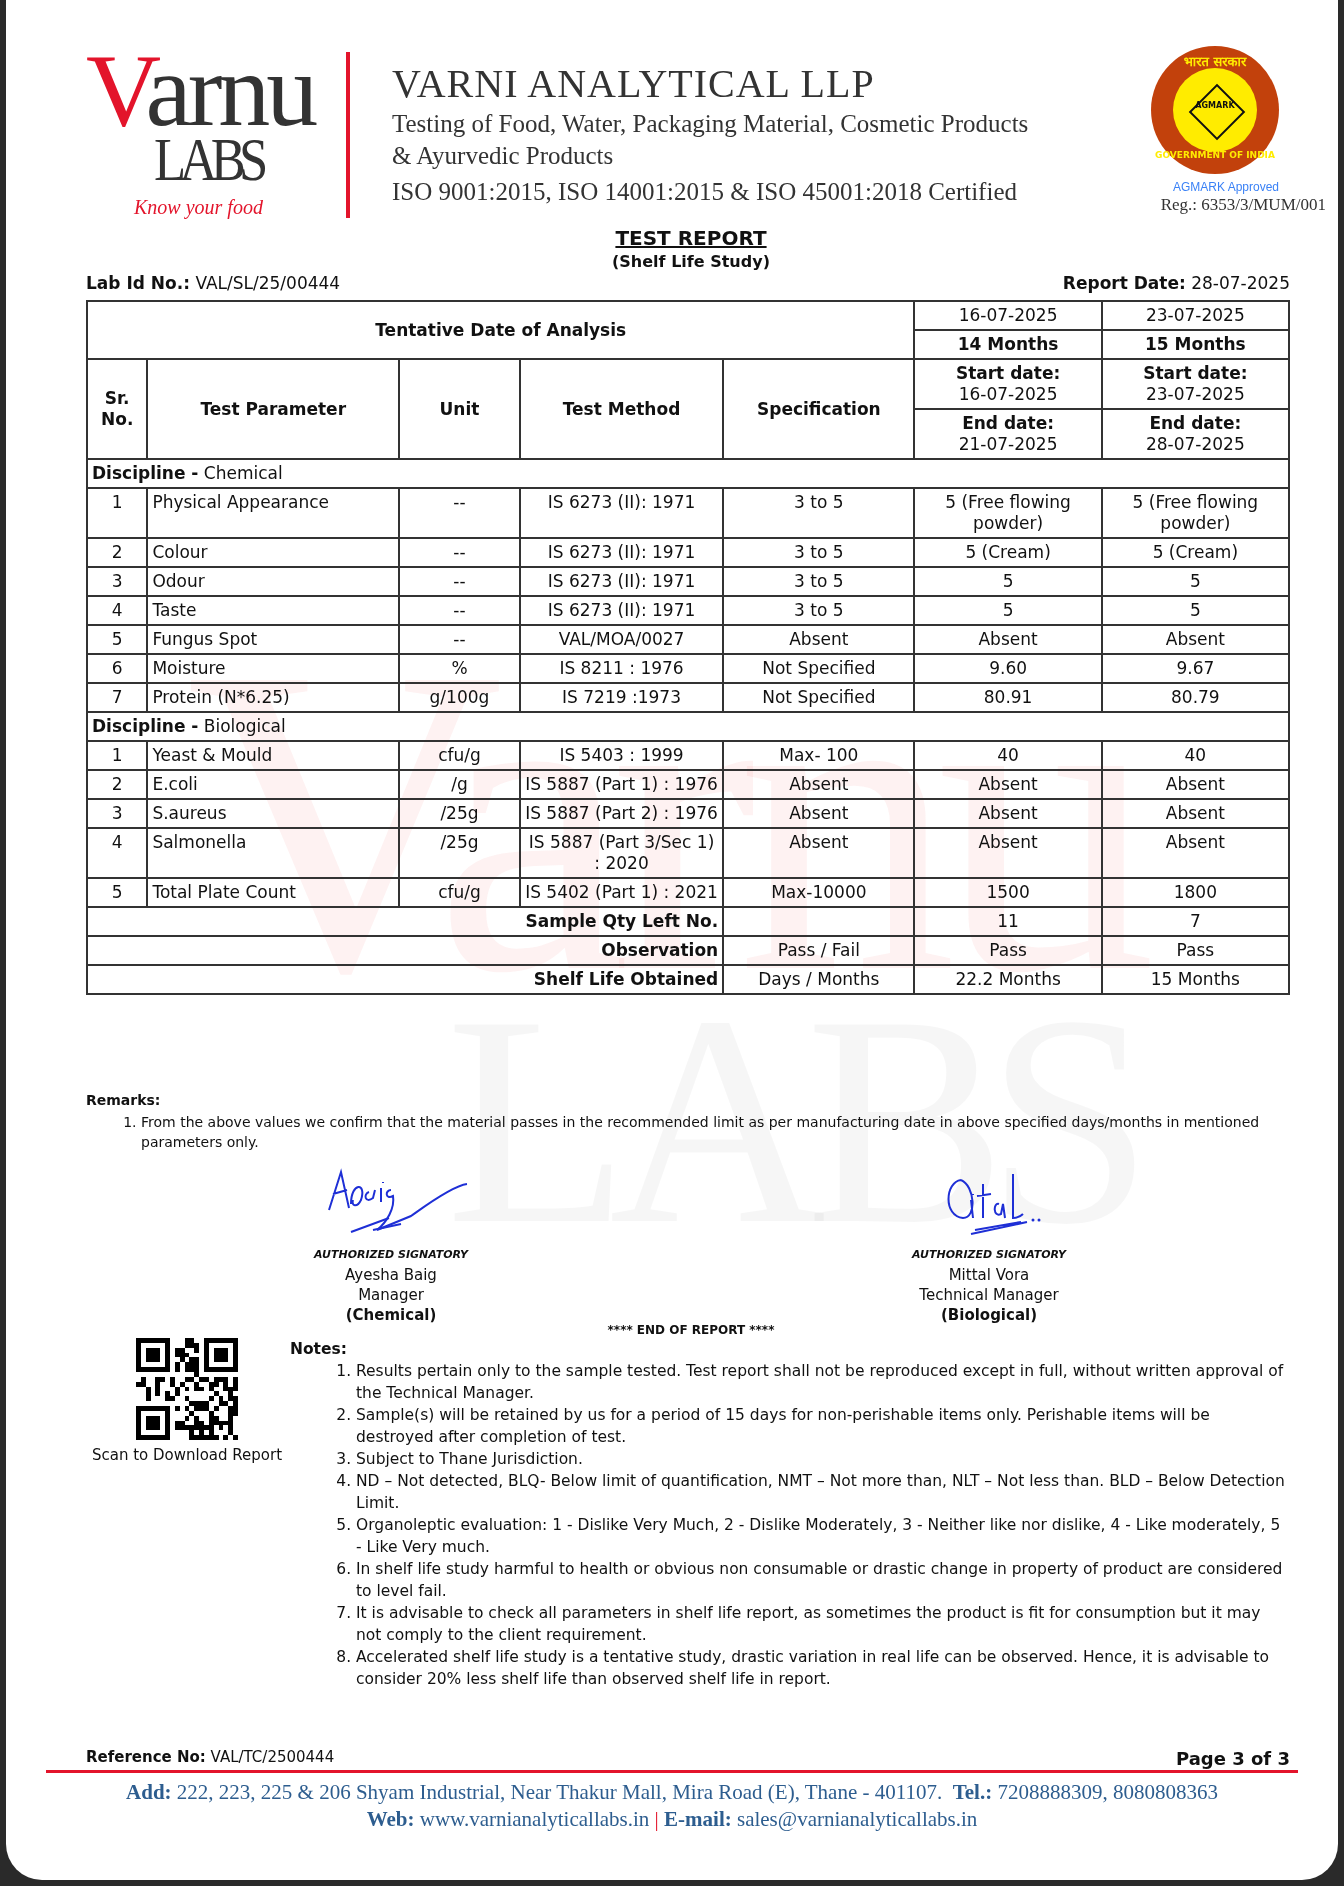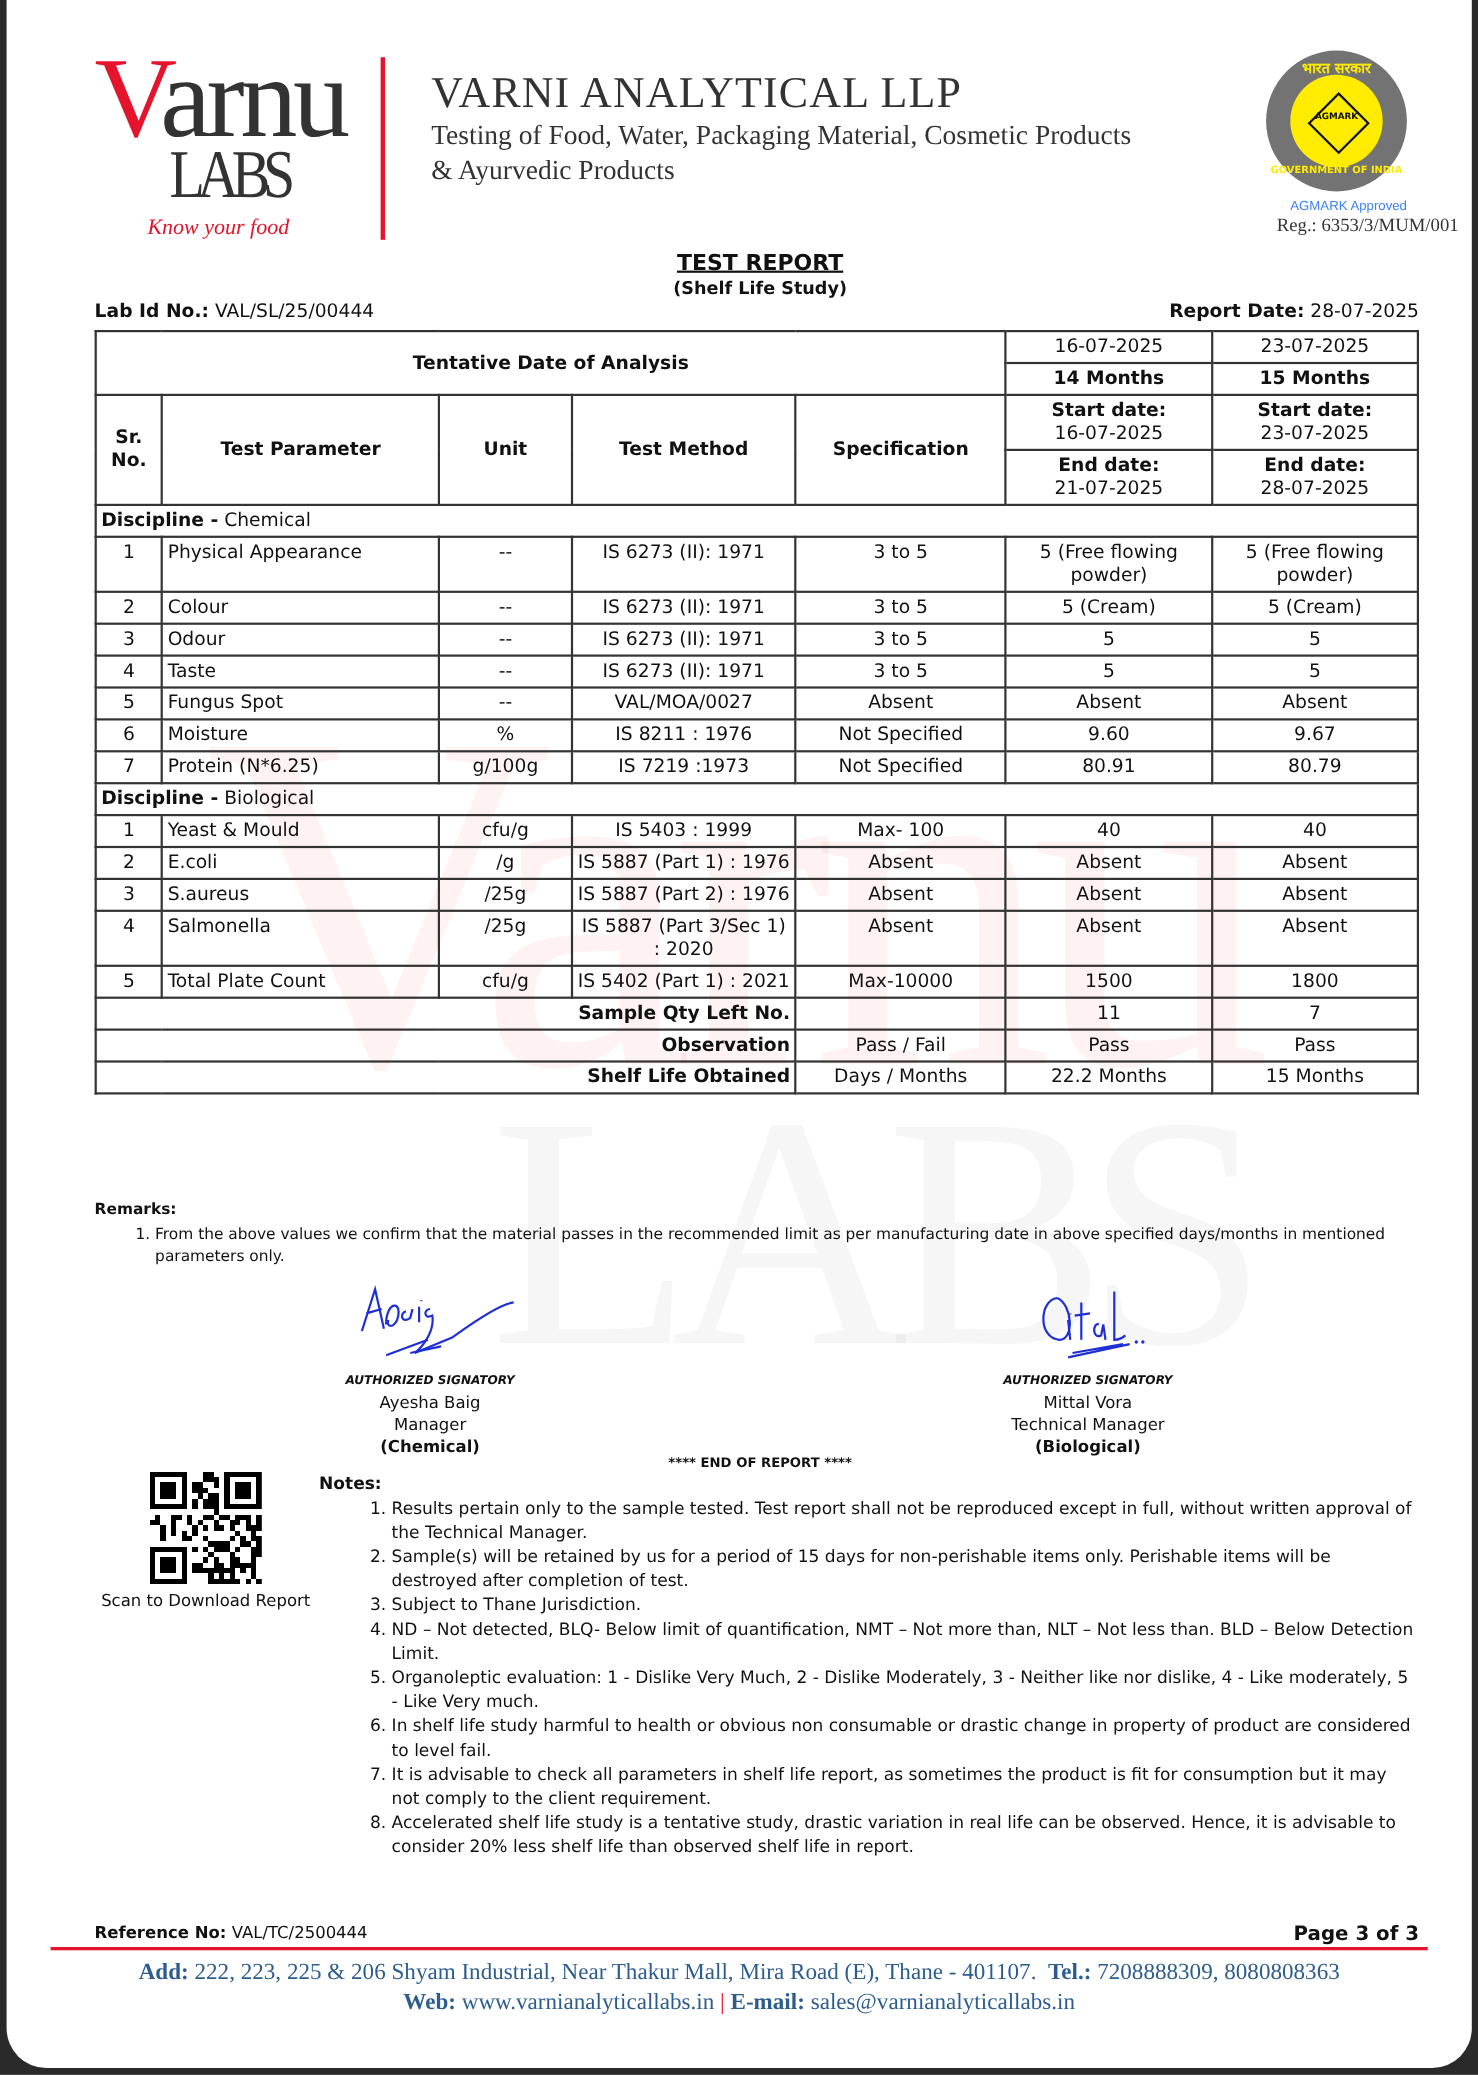--- a/index.html
+++ b/index.html
@@ -10,21 +10,21 @@
   .wm1{position:absolute;left:0;top:0;font-family:"Liberation Serif",serif;font-size:440px;line-height:1;color:rgba(230,40,40,0.06);letter-spacing:-20px;}
   .wm2{position:absolute;left:260px;top:370px;font-family:"Liberation Serif",serif;font-size:300px;line-height:1;color:rgba(0,0,0,0.035);letter-spacing:-20px;}
   
   .logo-varnu{position:absolute;left:80px;top:38px;font-family:"Liberation Serif",serif;font-size:104px;line-height:1;letter-spacing:-4px;color:#333;}
   .logo-varnu .v{color:#e3142b;}
   .logo-labs{position:absolute;left:148px;top:128px;font-family:"Liberation Serif",serif;font-size:62px;line-height:1;color:#333;letter-spacing:-8px;transform:scaleX(0.85);transform-origin:left;}
   .tagline{position:absolute;left:128px;top:196px;font-family:"Liberation Serif",serif;font-style:italic;font-size:20px;color:#e3142b;}
   .vbar{position:absolute;left:340px;top:52px;width:4px;height:166px;background:#e3142b;}
   .company{position:absolute;left:386px;top:60px;font-family:"Liberation Serif",serif;font-weight:normal;font-size:40px;color:#333;letter-spacing:1px;}
   .sub{position:absolute;left:386px;font-family:"Liberation Serif",serif;font-size:25px;color:#333;}
-  .seal{position:absolute;left:1145px;top:46px;width:128px;height:128px;border-radius:50%;background:#737373;}
+  .seal{position:absolute;left:1145px;top:46px;width:128px;height:128px;border-radius:50%;background:#c2410c;}
   .seal-inner{position:absolute;left:22px;top:22px;width:84px;height:84px;border-radius:50%;background:#ffec00;}
   .seal-diamond{position:absolute;left:24px;top:24px;width:36px;height:36px;border:2px solid #111;transform:rotate(45deg);}
   .seal-text-top{position:absolute;left:0;top:6px;width:128px;text-align:center;color:#ffec00;font-size:13px;font-weight:bold;}
   .seal-text-bot{position:absolute;left:0;top:104px;width:128px;text-align:center;color:#ffec00;font-size:9px;font-weight:bold;}
   .seal-mark{position:absolute;left:0;top:34px;width:84px;text-align:center;font-size:8px;font-weight:bold;line-height:1.05;}
   .agmark{position:absolute;left:1120px;top:180px;width:200px;text-align:center;font-family:"Liberation Sans",sans-serif;font-size:12px;color:#3b82f6;}
   .reg{position:absolute;left:1120px;top:195px;width:200px;text-align:right;font-family:"Liberation Serif",serif;font-size:17px;color:#333;}
   
   .title{position:absolute;left:0;width:1370px;text-align:center;top:226px;font-weight:bold;font-size:20px;text-decoration:underline;}
   .subtitle{position:absolute;left:0;width:1370px;text-align:center;top:252px;font-weight:bold;font-size:16px;}
@@ -69,20 +69,21 @@
   </div>
 
   <div class="logo-varnu"><span class="v">V</span><span>arnu</span></div>
   <div class="logo-labs">LABS</div>
   <div class="tagline">Know your food</div>
   <div class="vbar"></div>
 
   <div class="company">VARNI ANALYTICAL LLP</div>
   <div class="sub" style="top:110px">Testing of Food, Water, Packaging Material, Cosmetic Products</div>
   <div class="sub" style="top:142px">&amp; Ayurvedic Products</div>
+  <div class="sub" style="top:178px">ISO 9001:2015, ISO 14001:2015 &amp; ISO 45001:2018 Certified</div>
 
   <div class="seal">
     <div class="seal-text-top">भारत सरकार</div>
     <div class="seal-inner">
       <div class="seal-diamond"></div>
       <div class="seal-mark">AGMARK</div>
     </div>
     <div class="seal-text-bot">GOVERNMENT OF INDIA</div>
   </div>
   <div class="agmark">AGMARK Approved</div>

